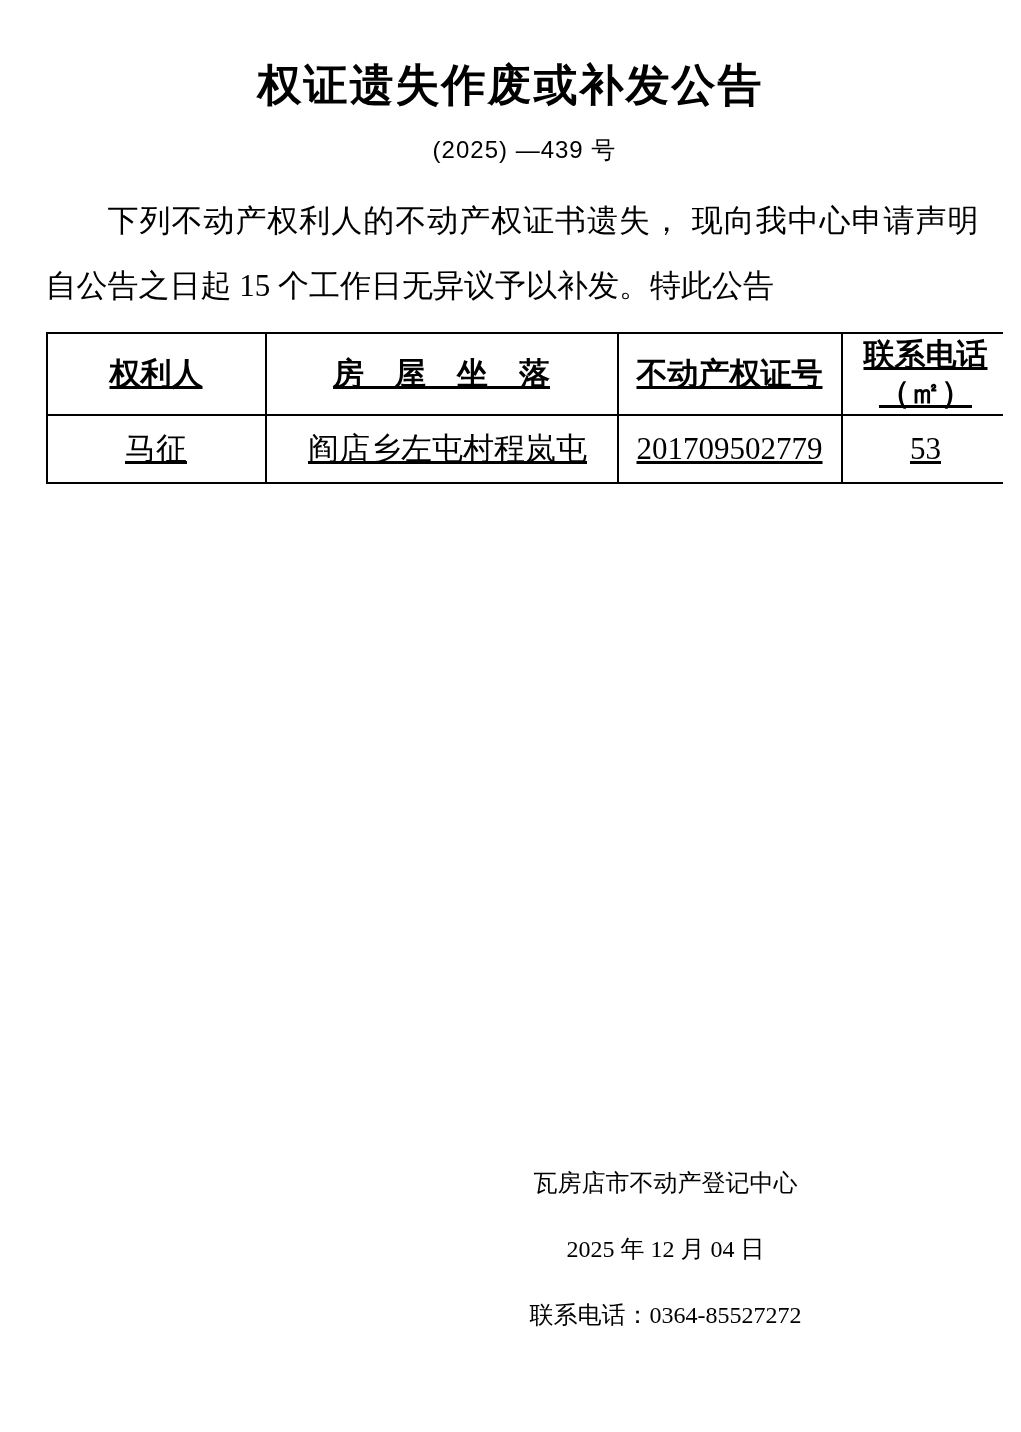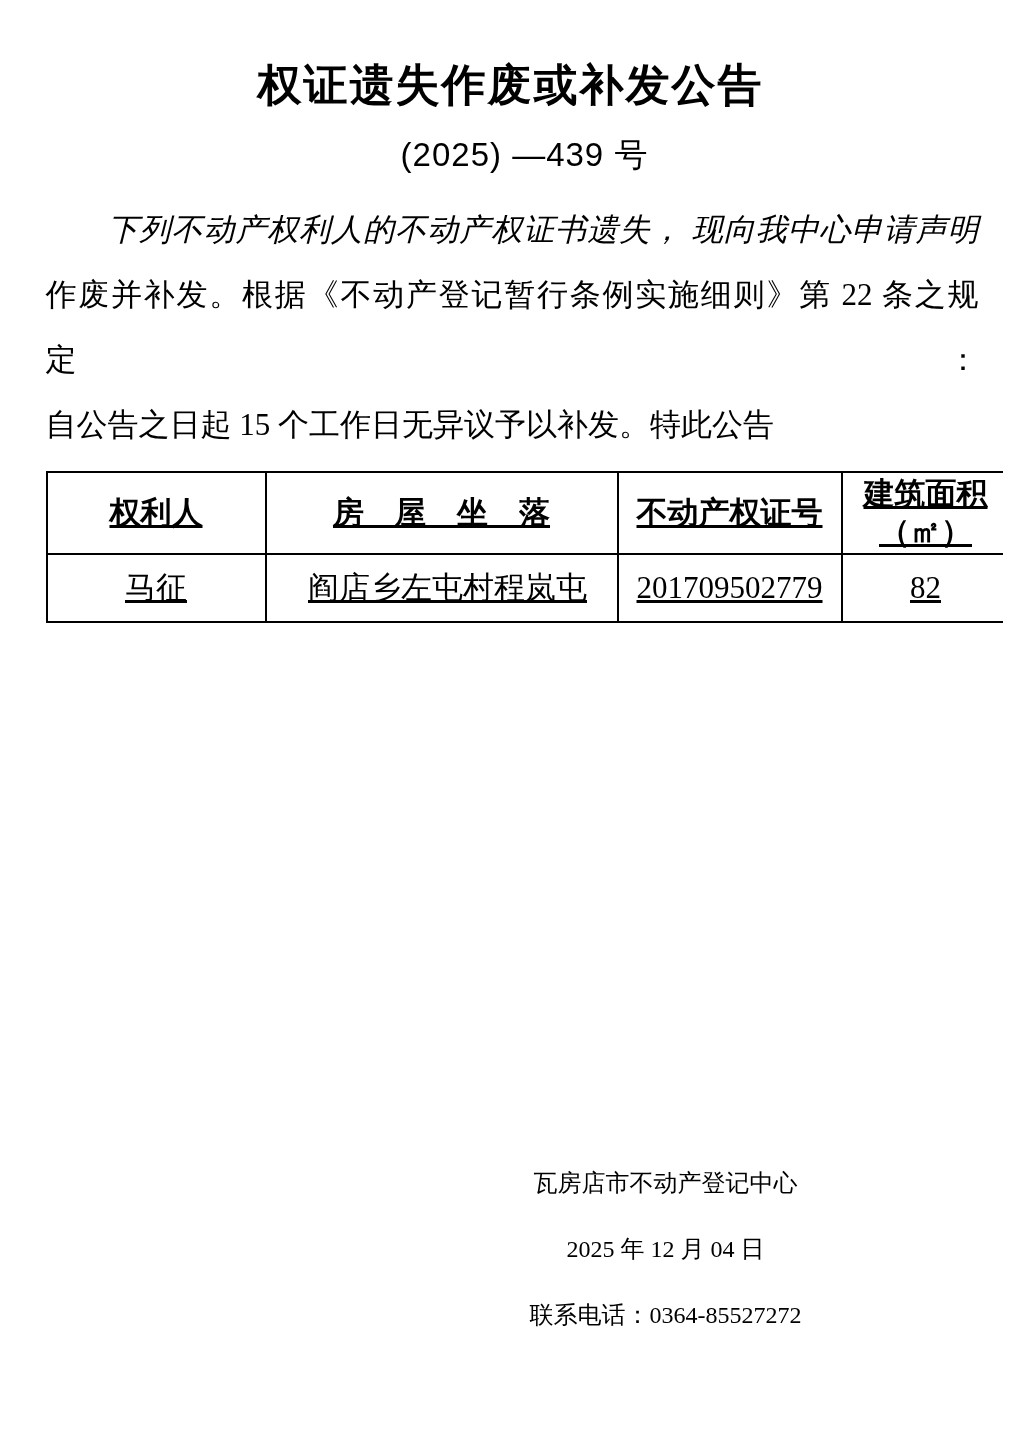--- a/index.html
+++ b/index.html
@@ -21,35 +21,35 @@
     font-weight: bold;
     font-size: 44px;
     line-height: 1.05;
     letter-spacing: 2px;
   }
   .doc-number {
     margin-top: 30px;
     text-align: center;
     font-family: "Liberation Sans", "DejaVu Sans", sans-serif;
     font-weight: normal;
-    font-size: 33px;
+    font-size: 24px;
     line-height: 1;
     letter-spacing: 1px;
     padding-left: 28px;
   }
   .body-text {
     margin: 26px 24px 0 27px;
     font-size: 31px;
     line-height: 65px;
   }
   .body-line {
     text-align: justify;
     text-align-last: justify;
   }
-  .body-line.first { text-indent: 62px; font-style: italic; }
+  .body-line.first { text-indent: 62px; }
   .body-line.last  { text-align: center; text-align-last: left; }
   table.notice-table {
     border-collapse: collapse;
     table-layout: fixed;
     width: 963px;
     margin: 14px 0 0 27px;
     text-decoration: underline;
   }
   .notice-table th, .notice-table td {
     border: 2px solid #000000;
@@ -78,48 +78,47 @@
 <body>
 
 <div class="page">
 
   <h1 class="doc-title">权证遗失作废或补发公告</h1>
 
   <div class="doc-number">(2025) —439 号</div>
 
   <div class="body-text">
     <div class="body-line first">下列不动产权利人的不动产权证书遗失， 现向我中心申请声明</div>
-    <div class="body-line">作废并补发。根据《不动产登记暂行条例实施细则》第 22 条之规定：</div>
     <div class="body-line last">自公告之日起 15 个工作日无异议予以补发。特此公告</div>
   </div>
 
   <table class="notice-table">
     <colgroup>
       <col style="width:219px">
       <col style="width:352px">
       <col style="width:224px">
       <col style="width:168px">
     </colgroup>
     <thead>
       <tr>
         <th>权利人</th>
         <th>房　屋　坐　落</th>
         <th>不动产权证号</th>
         <th>
-          <div>建筑面积</div>
+          <div>联系电话</div>
           <div>（㎡）</div>
         </th>
       </tr>
     </thead>
     <tbody>
       <tr>
         <td>马征</td>
         <td class="cell-location">阎店乡左屯村程岚屯</td>
         <td>201709502779</td>
-        <td>82</td>
+        <td>53</td>
       </tr>
     </tbody>
   </table>
 
   <div class="footer">
     <div>瓦房店市不动产登记中心</div>
     <div>2025 年 12 月 04 日</div>
     <div>联系电话：0364-85527272</div>
   </div>
 

